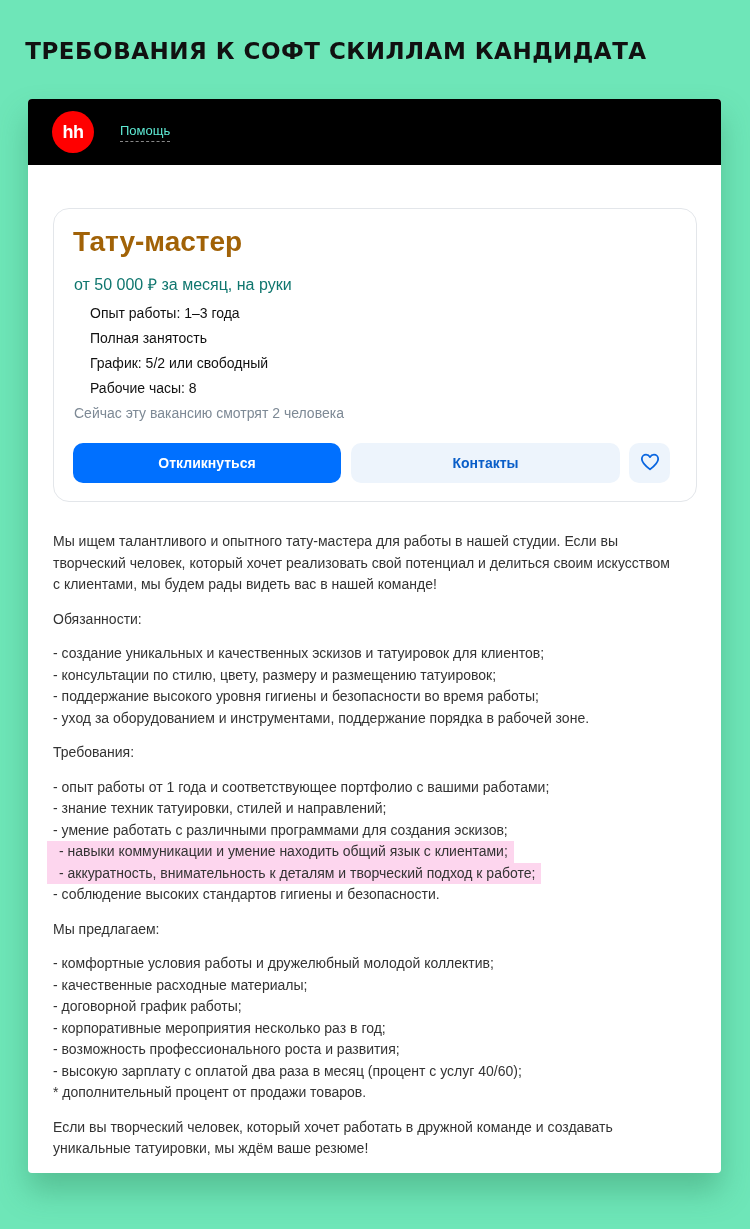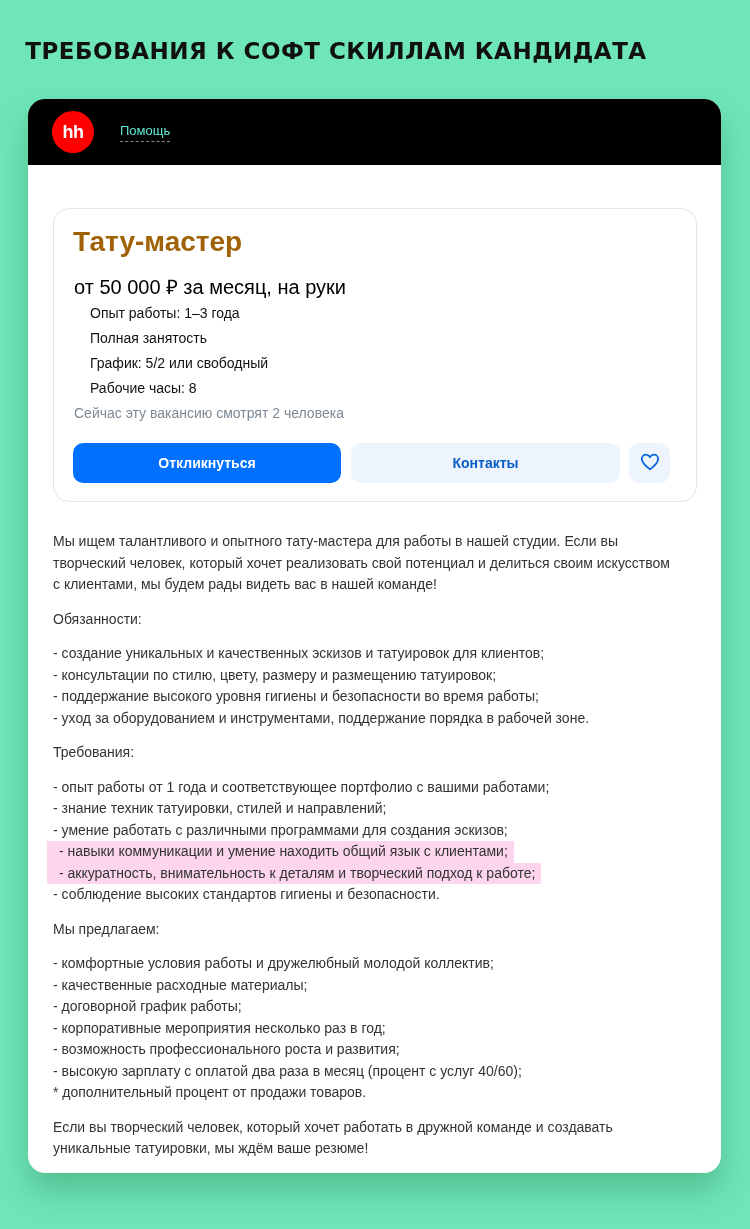--- a/index.html
+++ b/index.html
@@ -10,21 +10,21 @@
     font-family:"Liberation Sans", sans-serif;
     position:relative;
   }
   .page-heading {
     position:absolute; left:0; top:38px; width:672px; text-align:center;
     font-family:"DejaVu Sans", sans-serif; font-weight:bold; font-size:23px;
     letter-spacing:0.5px; color:#111;
   }
   .window {
     position:absolute; left:28px; top:99px; width:693px; height:1074px;
-    background:#fff; border-radius:17px; overflow:hidden;
+    background:#fff; border-radius:4px; overflow:hidden;
     box-shadow:0 18px 30px rgba(40,120,80,0.35);
   }
   .topbar {
     height:66px; background:#000; position:relative;
   }
   .logo {
     position:absolute; left:24px; top:12px; width:42px; height:42px; border-radius:50%;
     background:#ff0000; color:#fff; font-weight:bold; font-size:18px;
     display:flex; align-items:center; justify-content:center; letter-spacing:-0.5px;
   }
@@ -32,21 +32,21 @@
     position:absolute; left:92px; top:24px; color:#5eead4; font-size:13px;
     border-bottom:1px dashed #888; padding-bottom:3px;
   }
   .vacancy-card {
     position:absolute; left:25px; top:109px; width:642px; height:292px;
     border:1px solid #e3e6ea; border-radius:16px; background:#fff;
   }
   .vacancy-title {
     position:absolute; left:19px; top:17px; font-size:28px; font-weight:bold; color:#a16207;
   }
-  .salary { position:absolute; left:20px; top:64px; font-size:20px; color:#000000; }
+  .salary { position:absolute; left:20px; top:64px; font-size:16px; color:#0f766e; }
   .meta-line { position:absolute; left:36px; font-size:14px; color:#111; }
   .viewers { position:absolute; left:20px; top:196px; font-size:14px; color:#7d8995; }
   .btn {
     position:absolute; top:234px; height:40px; border-radius:10px; border:none;
     font-family:"Liberation Sans", sans-serif; font-size:14px; font-weight:bold;
     display:flex; align-items:center; justify-content:center; cursor:pointer;
   }
   .btn-respond { left:19px; width:268px; background:#0070ff; color:#fff; }
   .btn-contacts { left:297px; width:269px; background:#edf4fc; color:#0a5ec8; }
   .btn-fav { left:575px; width:41px; background:#edf4fc; }

